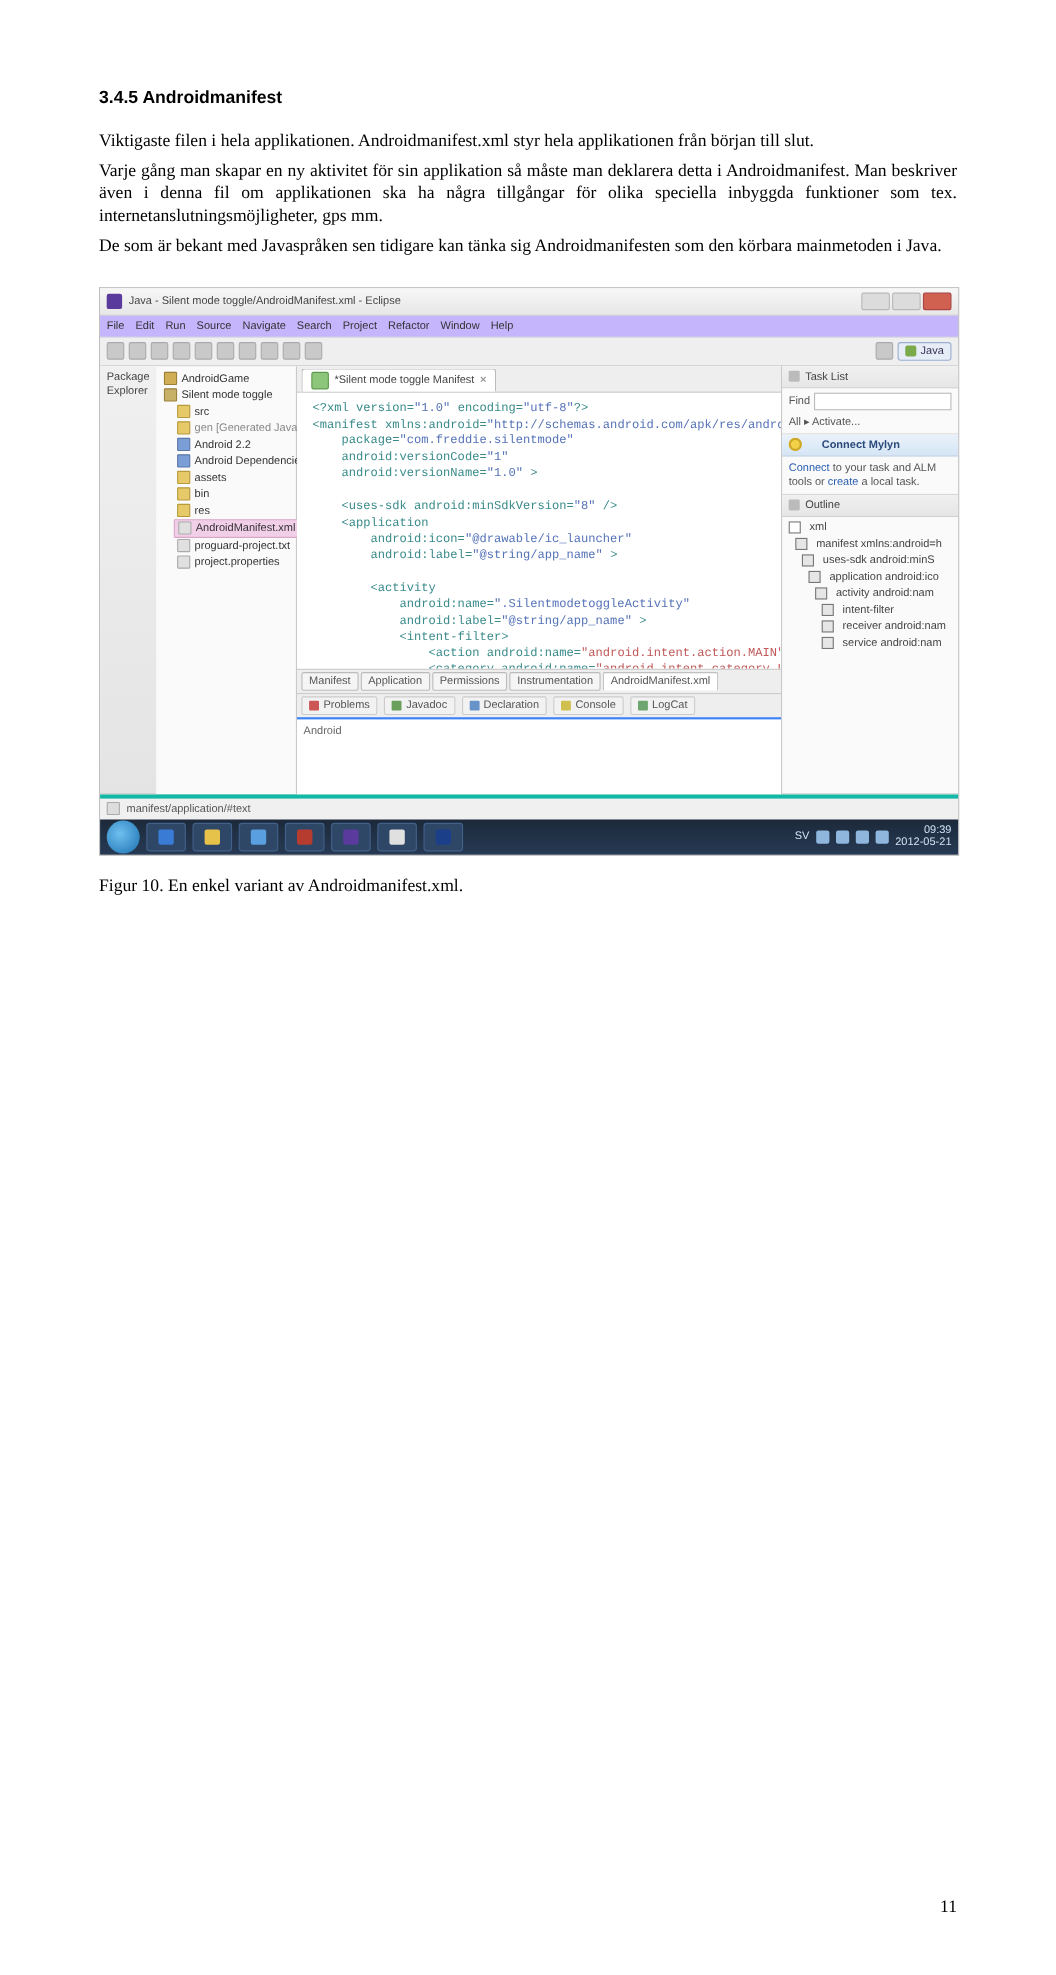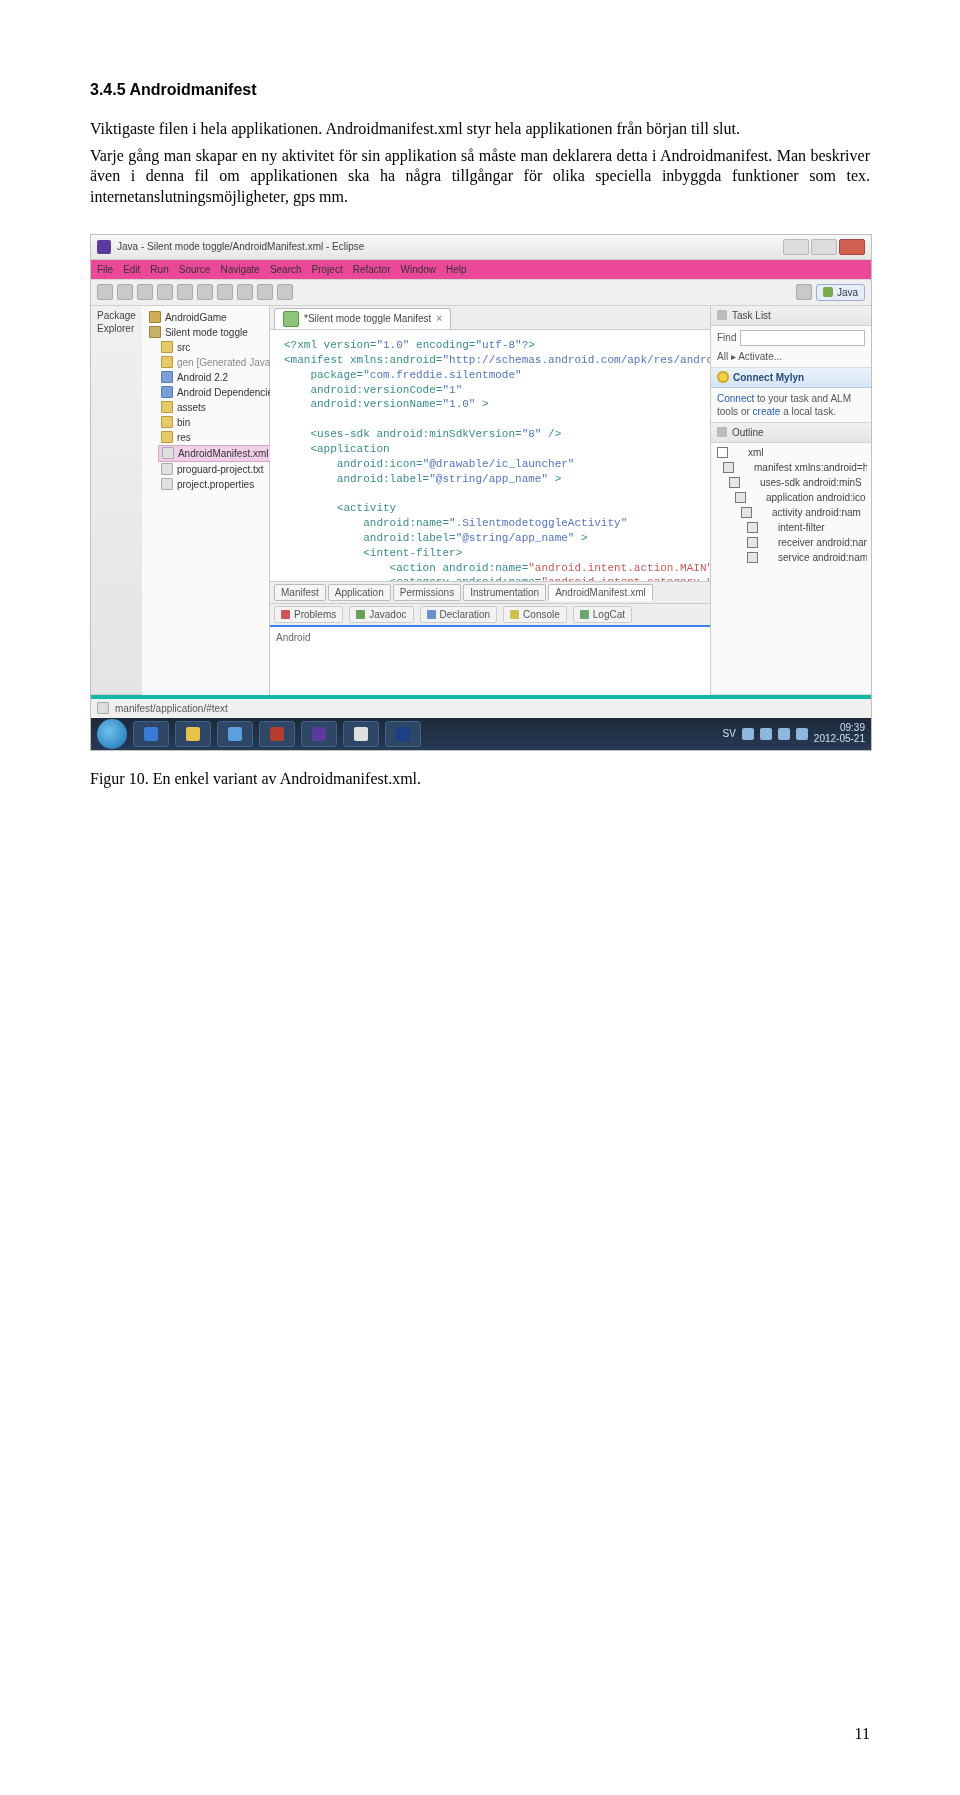--- a/index.html
+++ b/index.html
@@ -47,21 +47,21 @@
     margin-right: 6px;
   }
   .win-title .wt-text { flex: 1; color: #444; }
   .win-btns { display: flex; gap: 2px; }
   .win-btn {
     width: 24px; height: 14px; border-radius: 2px;
     background: #dcdcdc; border: 1px solid #b8b8b8;
   }
   .win-btn.close { background: #d06050; border-color: #a44; }
   .menubar {
-    background: #ec4899;
+    background: #c4b5fd;
     padding: 3px 6px;
     border-bottom: 1px solid #d8d8d8;
     display: flex;
     gap: 10px;
     color: #333;
   }
   .toolbar {
     background: #efefef;
     padding: 4px 6px;
     border-bottom: 1px solid #d0d0d0;
@@ -233,31 +233,31 @@
     font-size: 10px;
     color: #555;
   }
   .search-row { display: flex; gap: 4px; align-items: center; margin-bottom: 4px; }
   .search-in { flex: 1; height: 14px; border: 1px solid #bbb; background: #fff; }
   .mylyn-title {
     background: linear-gradient(#eaf2fb,#d5e5f5);
     color: #2a4a7a;
     padding: 3px 6px;
     font-weight: bold;
-    display: flex; gap: 4px; align-items: center;
+    display: flex; gap: 18px; align-items: center;
     border-bottom: 1px solid #b9cbe0;
   }
   .mylyn-title .micn { width: 12px; height: 12px; border-radius: 50%; background: #f3d24a; box-shadow: inset 0 0 0 2px #cfa82b; }
   .link { color: #2a5db0; }
   .outline-list {
     font-size: 10px;
     color: #444;
     padding: 2px 4px 8px 4px;
   }
-  .ol-item { display: flex; gap: 20px; align-items: center; padding: 1px 2px; white-space: nowrap; overflow: hidden; }
+  .ol-item { display: flex; gap: 8px; align-items: center; padding: 1px 2px; white-space: nowrap; overflow: hidden; }
   .sq { width: 9px; height: 9px; border: 1px solid #777; background: #fff; flex: 0 0 auto; }
   .sq.m { background: #e6e6e6; }
 
   .taskbar {
     background: linear-gradient(#1c293a,#273a54);
     height: 32px;
     display: flex;
     align-items: center;
     padding: 0 6px;
     gap: 6px;
@@ -296,20 +296,21 @@
   }
 </style>
 </head>
 <body>
 
 <h3>3.4.5   Androidmanifest</h3>
 
 <div class="para-block">
   <p>Viktigaste filen i hela applikationen. Androidmanifest.xml styr hela applikationen från början till slut.</p>
   <p>Varje gång man skapar en ny aktivitet för sin applikation så måste man deklarera detta i Androidmanifest. Man beskriver även i denna fil om applikationen ska ha några tillgångar för olika speciella inbyggda funktioner som tex. internetanslutningsmöjligheter, gps mm.</p>
+  <p>De som är bekant med Javaspråken sen tidigare kan tänka sig Androidmanifesten som den körbara mainmetoden i Java.</p>
 </div>
 
 <div class="figure">
   <div class="win-title">
     <span class="win-icn"></span>
     <span class="wt-text">Java - Silent mode toggle/AndroidManifest.xml - Eclipse</span>
     <span class="win-btns">
       <span class="win-btn"></span>
       <span class="win-btn"></span>
       <span class="win-btn close"></span>

